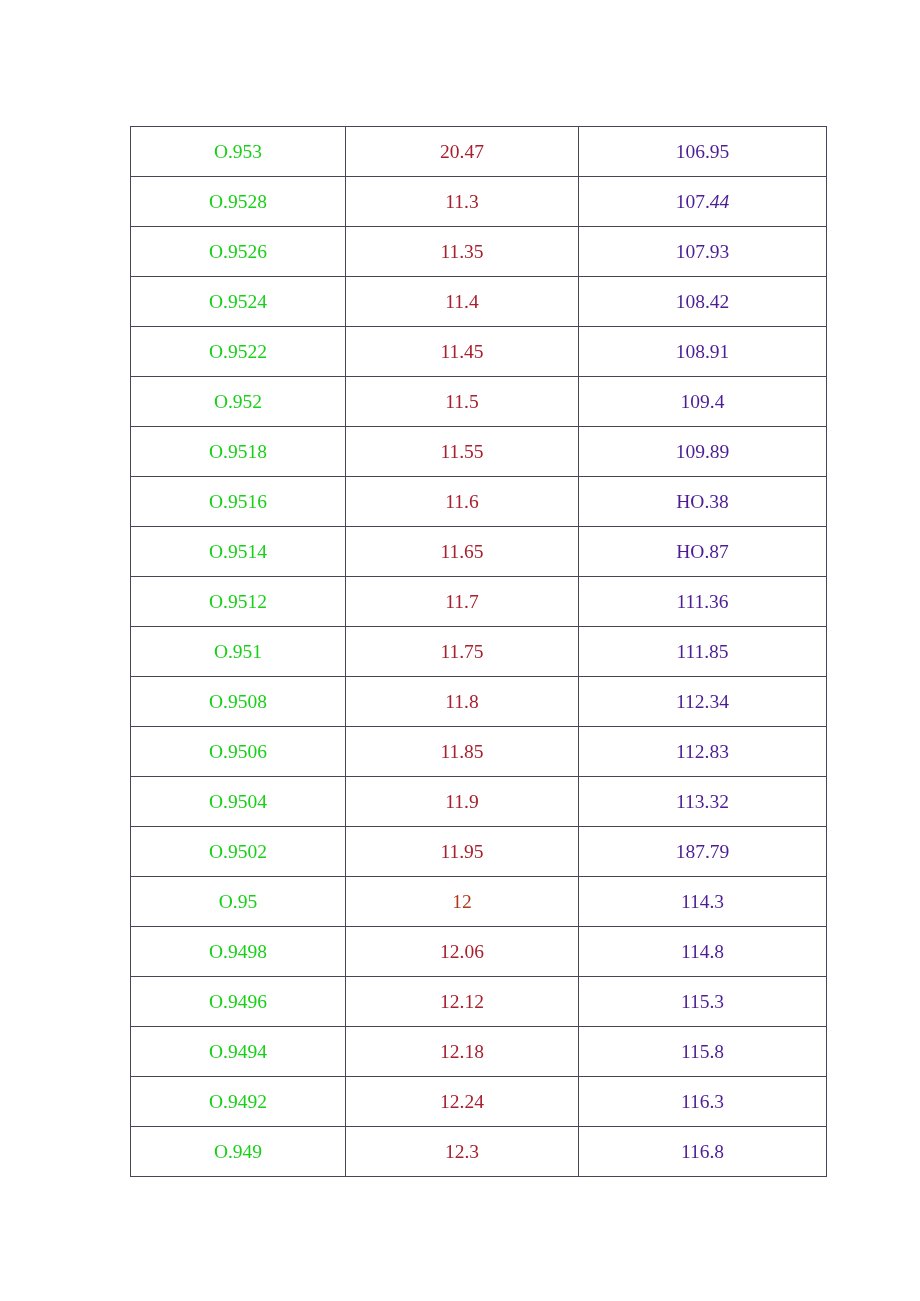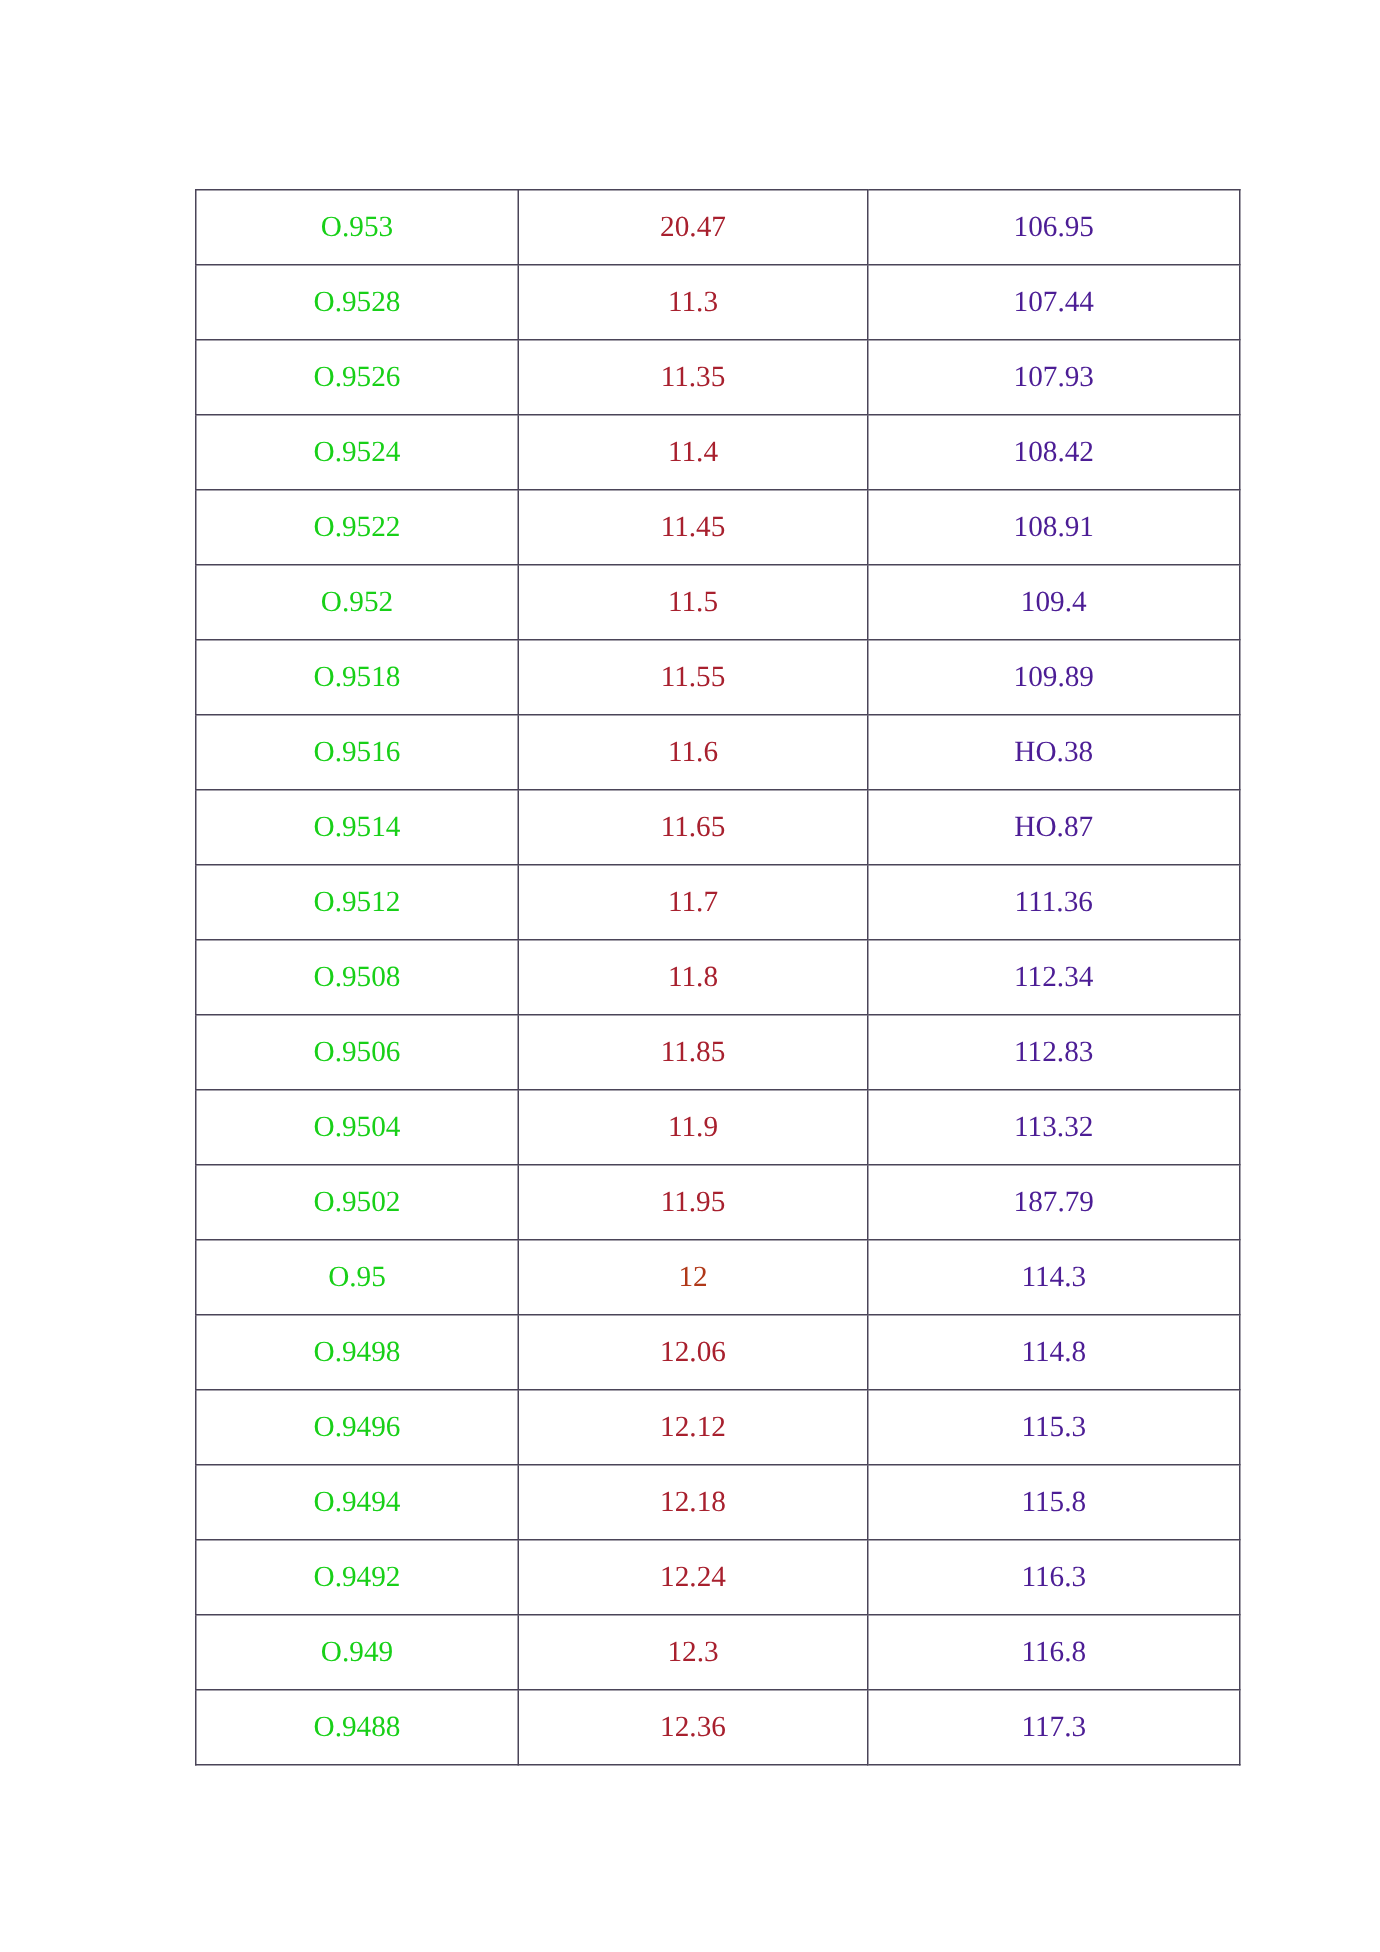--- a/index.html
+++ b/index.html
@@ -63,20 +63,21 @@
     color: #4c1d95;
   }
 
   
   td.col-middle.warm {
     color: #b03818;
   }
 
   
   td.col-right .ital {
+    font-style: italic;
   }
 </style>
 </head>
 <body>
 
 <div id="page">
 
   <table id="data-table">
     <colgroup>
       <col class="c-first">
@@ -129,20 +130,25 @@
           <td class="col-ratio">O.9514</td>
           <td class="col-middle">11.65</td>
           <td class="col-right">HO.87</td>
         </tr>
         <tr>
           <td class="col-ratio">O.9512</td>
           <td class="col-middle">11.7</td>
           <td class="col-right">111.36</td>
         </tr>
         <tr>
+          <td class="col-ratio">O.951</td>
+          <td class="col-middle">11.75</td>
+          <td class="col-right">111.85</td>
+        </tr>
+        <tr>
           <td class="col-ratio">O.9508</td>
           <td class="col-middle">11.8</td>
           <td class="col-right">112.34</td>
         </tr>
         <tr>
           <td class="col-ratio">O.9506</td>
           <td class="col-middle">11.85</td>
           <td class="col-right">112.83</td>
         </tr>
         <tr>
@@ -178,21 +184,16 @@
         <tr>
           <td class="col-ratio">O.9492</td>
           <td class="col-middle">12.24</td>
           <td class="col-right">116.3</td>
         </tr>
         <tr>
           <td class="col-ratio">O.949</td>
           <td class="col-middle">12.3</td>
           <td class="col-right">116.8</td>
         </tr>
-        <tr>
-          <td class="col-ratio">O.9488</td>
-          <td class="col-middle">12.36</td>
-          <td class="col-right">117.3</td>
-        </tr>
       </tbody>
   </table>
 
 </div>
 
 </body></html>

